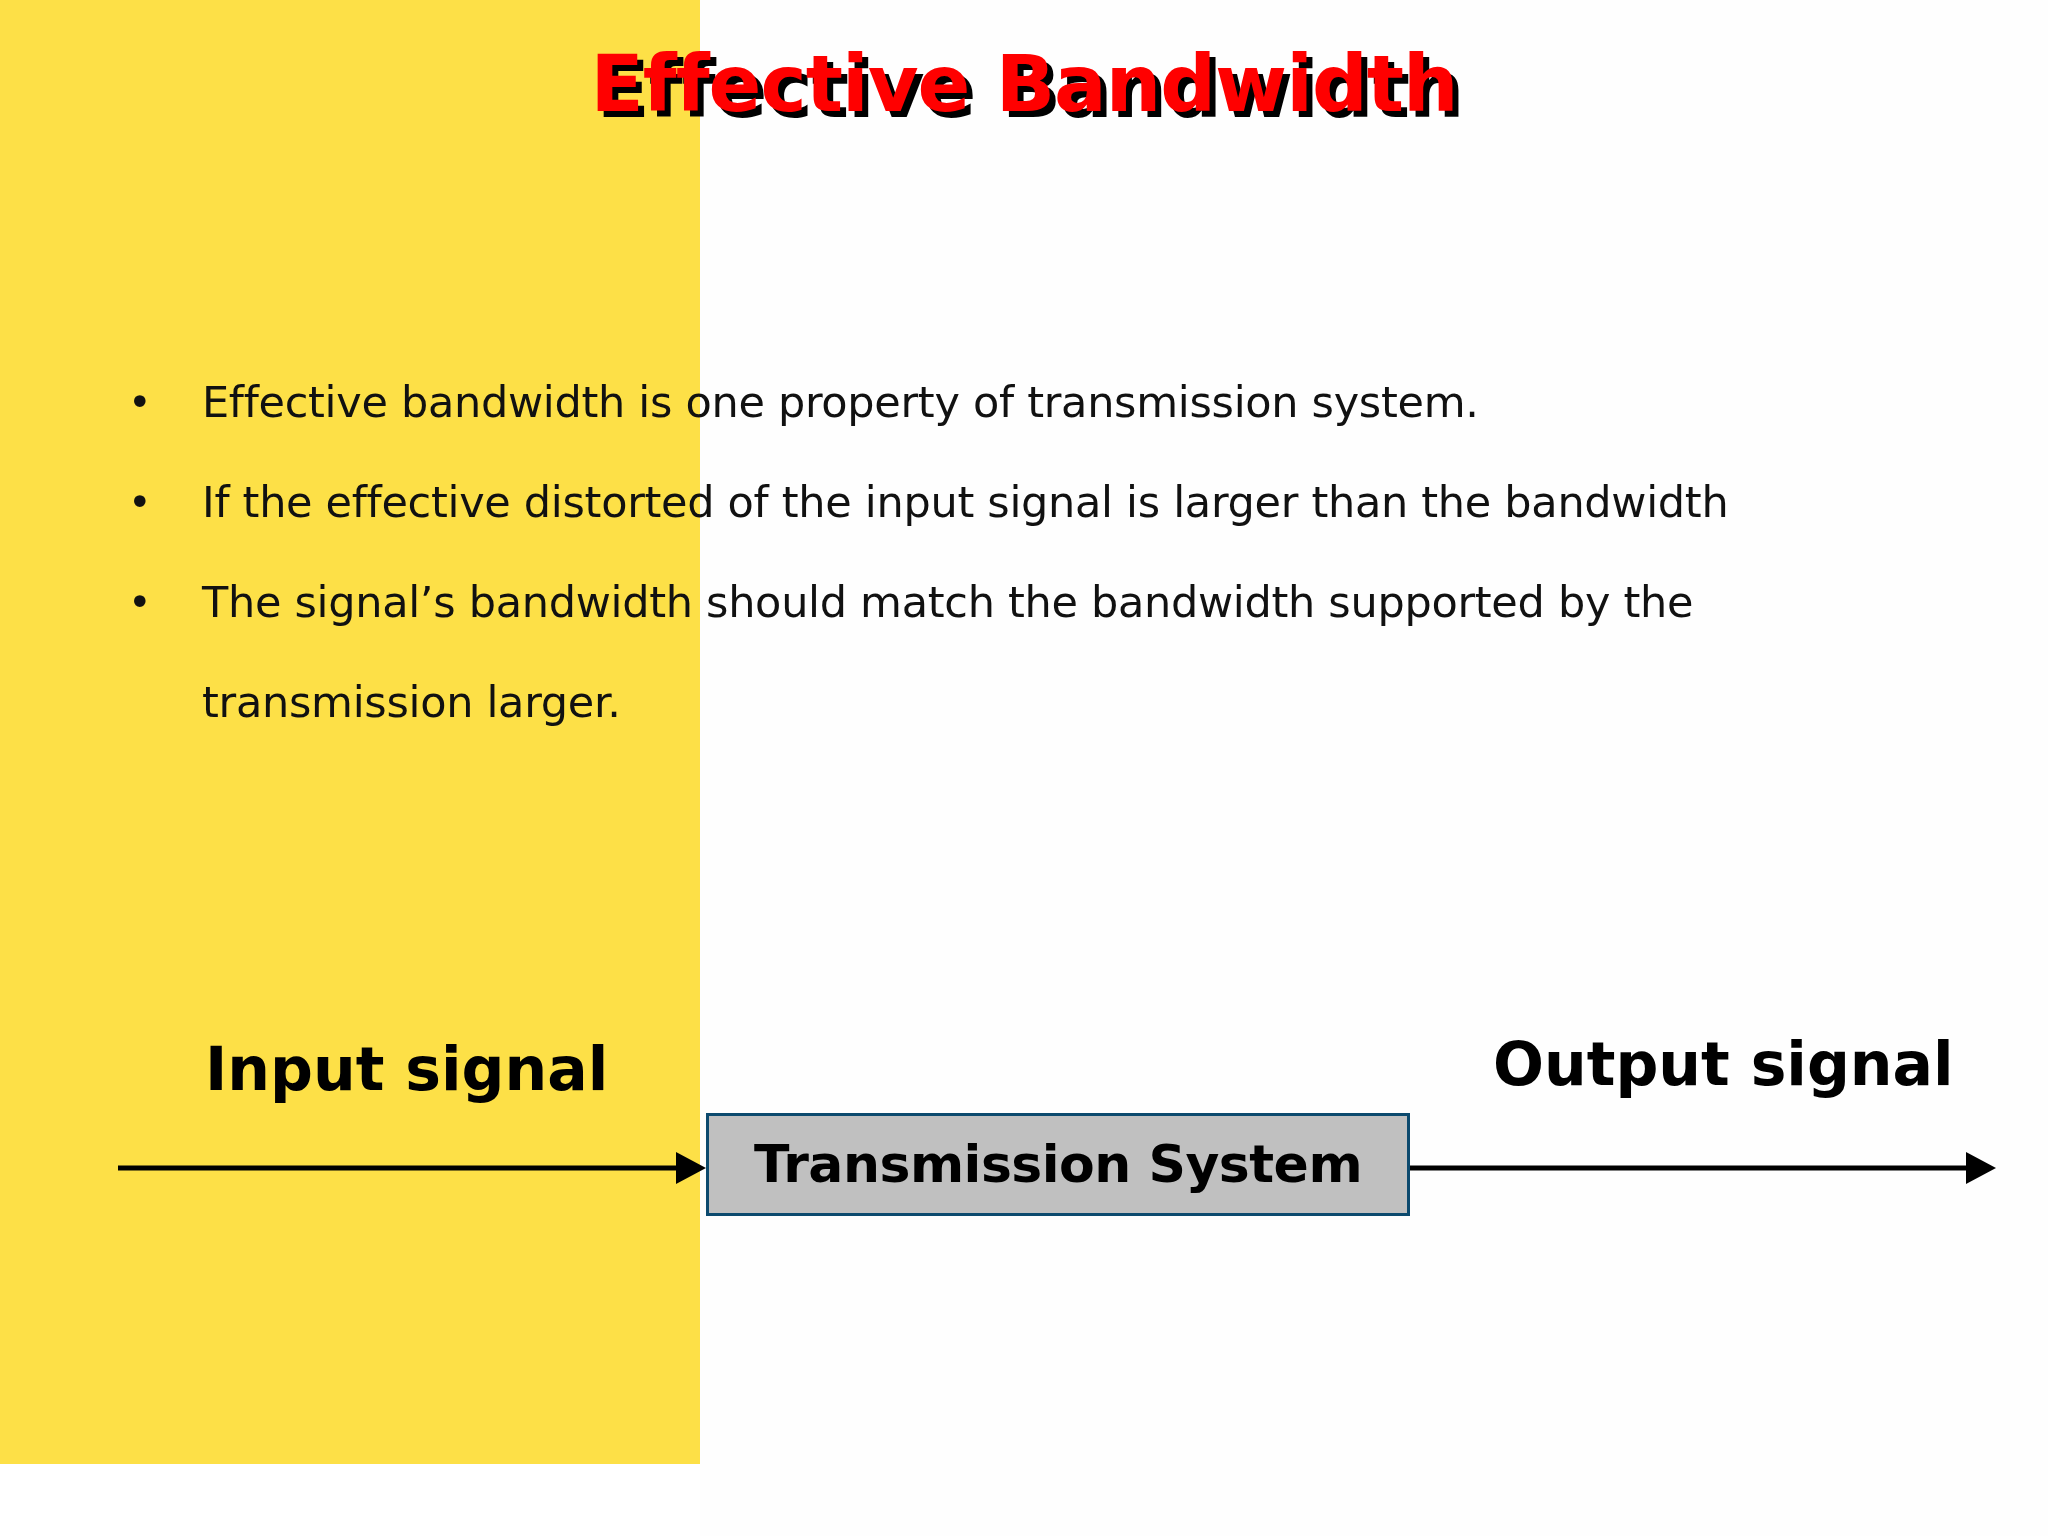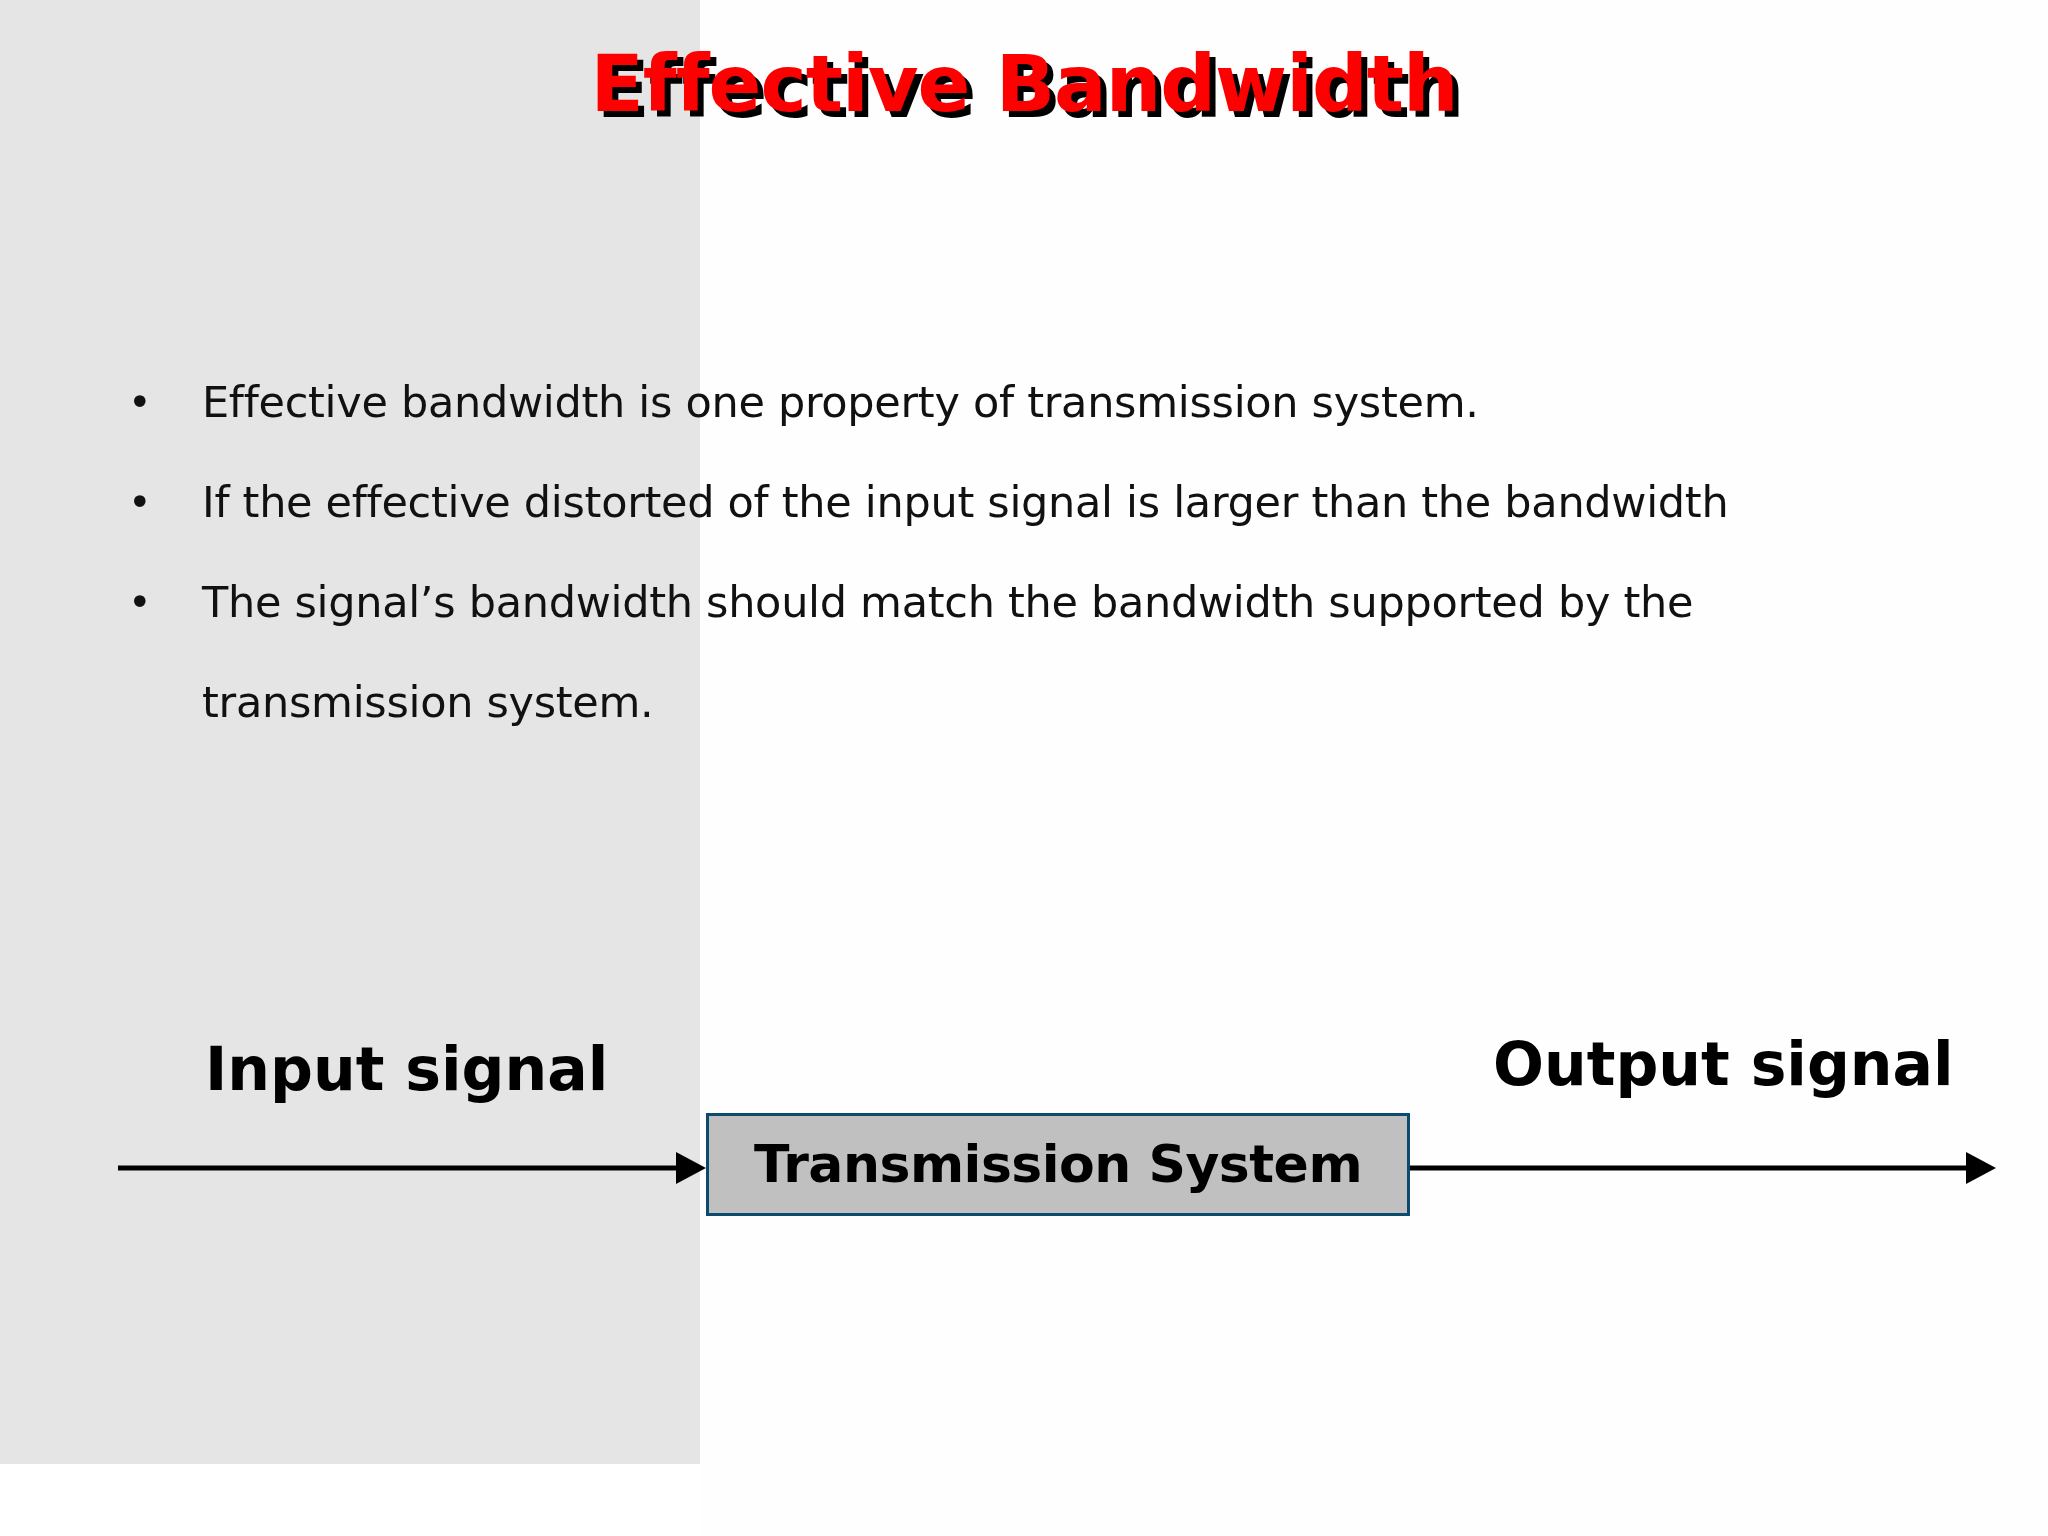--- a/index.html
+++ b/index.html
@@ -15,21 +15,21 @@
     font-family: "Liberation Sans", sans-serif;
     -webkit-font-smoothing: antialiased;
   }
 
   
   #slide {
     position: absolute;
     left: 0; top: 0;
     width: 2048px;
     height: 1464px;
-    background: #e5e5e5;
+    background: #fde047;
   }
 
   
   #tone-seam {
     position: absolute;
     left: 700px;
     top: 0;
     width: 1348px;
     height: 1536px;
     background: #fefefe;
@@ -155,21 +155,21 @@
     </div>
 
     <div class="bullet-row">
       <span class="marker">•</span>
       <span class="btext">If the effective distorted of the input signal is larger than the bandwidth</span>
     </div>
 
     <div class="bullet-row">
       <span class="marker">•</span>
       <span class="btext">The signal’s bandwidth should match the bandwidth supported by the</span>
-      <span class="btext cont">transmission system.</span>
+      <span class="btext cont">transmission larger.</span>
     </div>
 
   </div>
 
   <div id="diagram">
 
     <div class="diagram-label" id="label-input">Input signal</div>
 
     <div class="diagram-label" id="label-output">Output signal</div>
 

